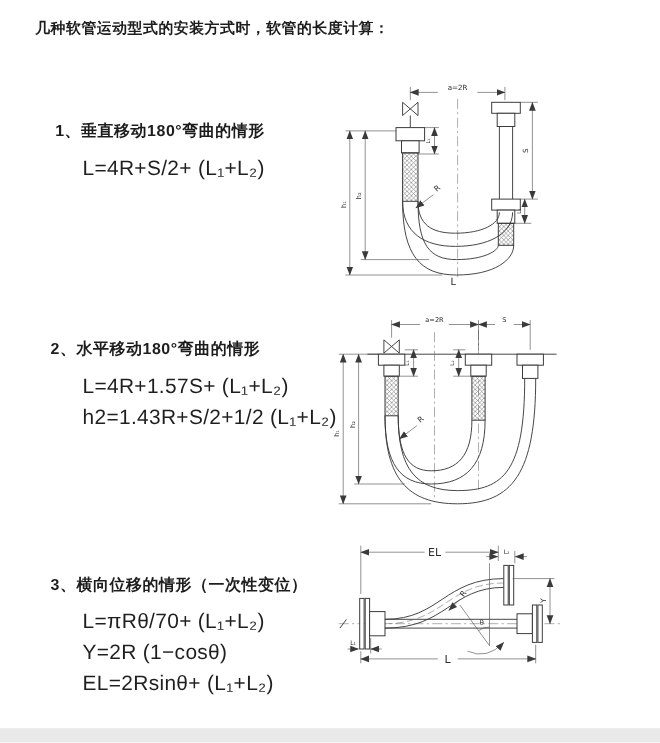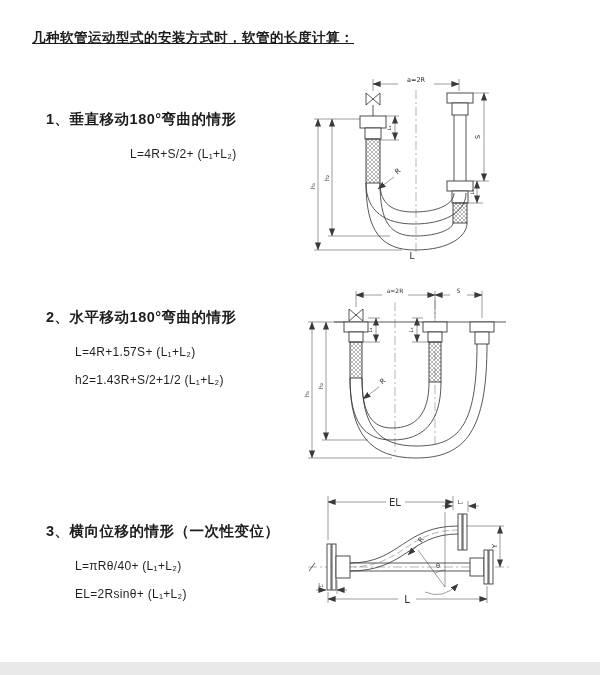--- a/index.html
+++ b/index.html
@@ -3,28 +3,28 @@
 <meta charset="utf-8">
 <style>
   html,body{margin:0;padding:0;}
   body{
     width:600px;height:675px;position:relative;overflow:hidden;
     background:#ffffff;
     font-family:"Liberation Sans","DejaVu Sans",sans-serif;
     color:#222;
   }
   .title{
-    position:absolute;left:32px;top:29px;
-    font-size:13.5px;font-weight:bold;letter-spacing:.5px;color:#1d1d1d;text-decoration:underline;
+    position:absolute;left:32px;top:17px;
+    font-size:13.5px;font-weight:bold;letter-spacing:.5px;color:#1d1d1d;
   }
   .section{position:absolute;left:46px;}
   .section .heading{font-size:14.5px;font-weight:bold;letter-spacing:.5px;color:#1d1d1d;}
   .formulas{margin:11px 0 0 29px;}
   .formulas .formula{
-    font-size:12px;line-height:28px;letter-spacing:.3px;color:#1f1f1f;
+    font-size:19px;line-height:28px;letter-spacing:.3px;color:#1f1f1f;
     white-space:pre;
   }
   .diagram{position:absolute;}
   svg{display:block;}
   svg .ln{stroke:#3a3a3a;stroke-width:.85;fill:none;}
   svg .thin{stroke:#4a4a4a;stroke-width:.55;fill:none;}
   svg .cl{stroke:#6a6a6a;stroke-width:.5;fill:none;stroke-dasharray:9 3 2 3;}
   svg .hcl{stroke:#6a6a6a;stroke-width:.5;fill:none;stroke-dasharray:7 3;}
   svg .fit{stroke:#3a3a3a;stroke-width:.9;fill:#ffffff;}
   svg .braidrect{stroke:#3a3a3a;stroke-width:.9;}
@@ -47,21 +47,22 @@
   <div class="heading">2、水平移动180°弯曲的情形</div>
   <div class="formulas">
     <div class="formula">L=4R+1.57S+ (L₁+L₂)</div>
     <div class="formula">h2=1.43R+S/2+1/2 (L₁+L₂)</div>
   </div>
 </div>
 
 <div class="section" style="top:522px;">
   <div class="heading">3、横向位移的情形（一次性变位）</div>
   <div class="formulas">
-    <div class="formula">L=πRθ/40+ (L₁+L₂)</div>
+    <div class="formula">L=πRθ/70+ (L₁+L₂)</div>
+    <div class="formula">Y=2R (1−cosθ)</div>
     <div class="formula">EL=2Rsinθ+ (L₁+L₂)</div>
   </div>
 </div>
 
 <div class="diagram" style="left:302px;top:66px;">
 <svg width="270" height="196" viewBox="0 0 270 196">
   <defs>
     <pattern id="braid1" width="4" height="4" patternUnits="userSpaceOnUse">
       <path d="M0,4 L4,0 M0,0 L4,4" stroke="#6e6e6e" stroke-width="0.5"></path>
     </pattern>

